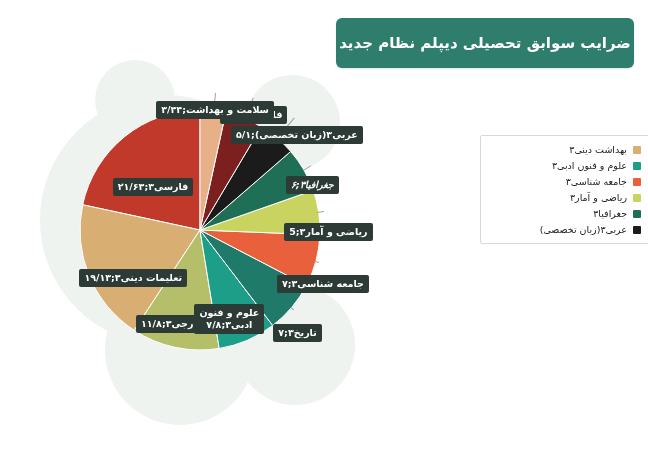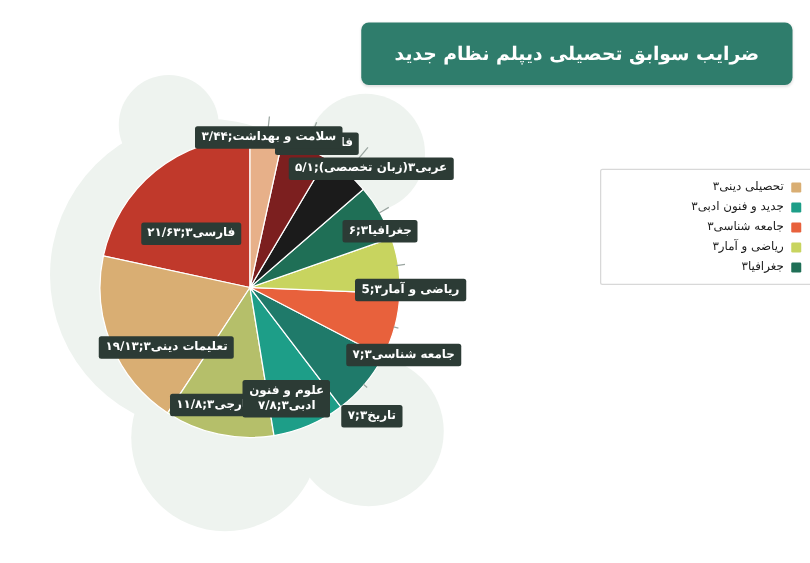--- a/index.html
+++ b/index.html
@@ -15,21 +15,21 @@
   .blob{position:absolute;border-radius:50%;background:#eef3ef;}
   .blob.b1{width:250px;height:250px;left:40px;top:95px;}
   .blob.b2{width:150px;height:150px;left:105px;top:275px;}
   .blob.b3{width:120px;height:120px;left:235px;top:285px;}
   .blob.b4{width:95px;height:95px;left:245px;top:75px;}
   .blob.b5{width:80px;height:80px;left:95px;top:60px;}
 
   
   .title-banner{
     position:absolute;right:14px;top:18px;
-    width:345px;height:50px;
+    width:298px;height:50px;
     background:#2f7d6c;
     border-radius:6px;
     display:flex;align-items:center;justify-content:center;
     color:#ffffff;font-weight:bold;font-size:15px;
     letter-spacing:0px;
     direction:rtl;
     text-align:center;
     box-shadow:0 1px 2px rgba(0,0,0,.12);
   }
 
@@ -110,45 +110,49 @@
       <div class="slice-label" style="left: 136.001px; top: 293.768px;">زبان خارجی۳;۱۱/۸</div>
       <div class="slice-label" style="left: 194.376px; top: 283.355px;">علوم و فنون
 ادبی۳;۷/۸</div>
       <div class="leader" style="left: 290.867px; top: 306.528px; width: 4.4px; transform: rotate(0.699947rad);"></div>
       <div class="slice-label" style="left: 273.292px; top: 302.939px;">تاریخ۳;۷</div>
       <div class="leader" style="left: 314.803px; top: 260.555px; width: 4.4px; transform: rotate(0.260124rad);"></div>
       <div class="slice-label" style="left: 276.921px; top: 253.716px;">جامعه شناسی۳;۷</div>
       <div class="leader" style="left: 317.496px; top: 212.448px; width: 6.8px; transform: rotate(-0.148283rad);"></div>
       <div class="slice-label" style="left: 284.178px; top: 201.853px;">ریاضی و آمار۳;5</div>
       <div class="leader" style="left: 302.784px; top: 170.428px; width: 9.2px; transform: rotate(-0.525274rad);"></div>
-      <div class="slice-label" style="left: 274px; top: 154.809px;">جغرافیا۳;۶</div>
+      <div class="slice-label" style="left: 286px; top: 154.809px; font-style: italic;">جغرافیا۳;۶</div>
       <div class="leader" style="left: 276.242px; top: 138.893px; width: 28.4px; transform: rotate(-0.873991rad);"></div>
       <div class="slice-label" style="left: 231.036px; top: 105.045px;">عربی۳(زبان تخصصی);۵/۱</div>
       <div class="leader" style="left: 243.664px; top: 119.515px; width: 23.6px; transform: rotate(-1.19443rad);"></div>
       <div class="slice-label" style="left: 220.308px; top: 84.8469px;">فلسفه۲;۵/۱</div>
       <div class="leader" style="left: 212.814px; top: 111.893px; width: 18.8px; transform: rotate(-1.46273rad);"></div>
       <div class="slice-label" style="left: 156.273px; top: 80.2261px;">سلامت و بهداشت;۳/۴۴</div>
     </div>
 
   <div id="legend">
       <div class="legend-row">
         <span class="swatch" style="background: rgb(217, 174, 115);"></span>
-        <span class="legend-label">تحصیلی دینی۳</span>
+        <span class="legend-label">بهداشت دینی۳</span>
       </div>
       <div class="legend-row">
         <span class="swatch" style="background: rgb(29, 158, 136);"></span>
-        <span class="legend-label">جدید و فنون ادبی۳</span>
+        <span class="legend-label">علوم و فنون ادبی۳</span>
       </div>
       <div class="legend-row">
         <span class="swatch" style="background: rgb(232, 97, 60);"></span>
         <span class="legend-label">جامعه شناسی۳</span>
       </div>
       <div class="legend-row">
         <span class="swatch" style="background: rgb(200, 212, 95);"></span>
         <span class="legend-label">ریاضی و آمار۳</span>
       </div>
       <div class="legend-row">
         <span class="swatch" style="background: rgb(31, 111, 86);"></span>
         <span class="legend-label">جغرافیا۳</span>
       </div>
+      <div class="legend-row">
+        <span class="swatch" style="background: rgb(27, 27, 27);"></span>
+        <span class="legend-label">عربی۳(زبان تخصصی)</span>
+      </div>
     </div>
 
 </div>
 
 </body></html>

